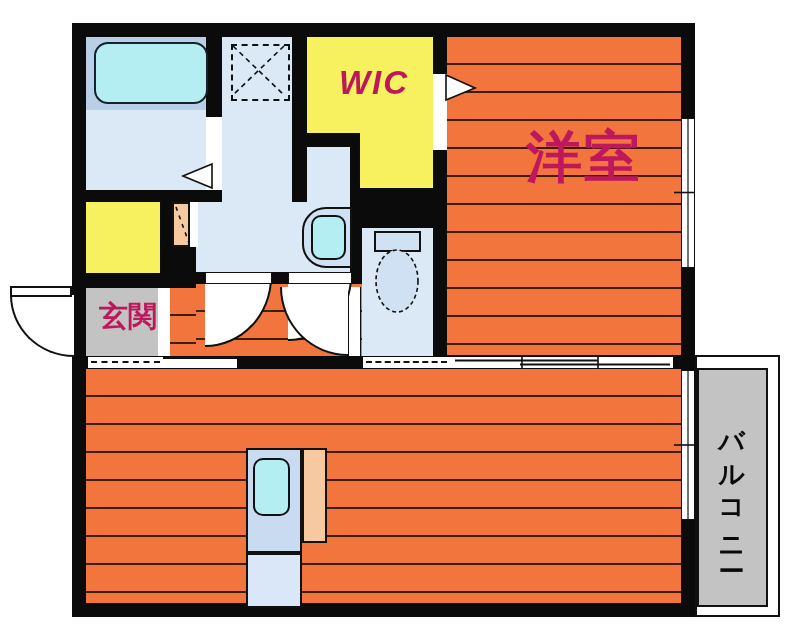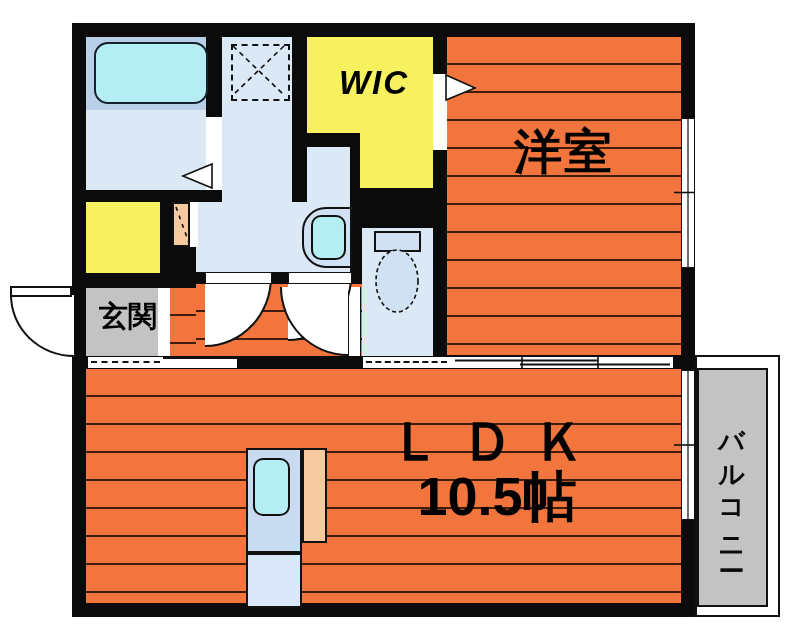--- a/index.html
+++ b/index.html
@@ -60,22 +60,22 @@
   .arc-hd1{left:205px;top:277px;width:67px;height:70px;border-right:2px solid #111;border-bottom:2px solid #111;border-bottom-right-radius:100% 100%;}
   .arc-hd2{left:288px;top:277px;width:64px;height:64px;border-right:2px solid #111;border-bottom:2px solid #111;border-bottom-right-radius:100% 100%;}
   .arc-toilet{left:280px;top:287px;width:68px;height:69px;border-left:2px solid #111;border-bottom:2px solid #111;border-bottom-left-radius:100% 100%;}
   .front-leaf{left:10px;top:286px;width:62px;height:11px;background:#fff;border:2px solid #111;box-sizing:border-box;}
   .arc-front{left:10px;top:295px;width:62px;height:60px;border-left:2px solid #111;border-bottom:2px solid #111;border-bottom-left-radius:100% 100%;background:#fff;}
   
   .balcony-outer{left:695px;top:355px;width:85px;height:262px;background:#fff;border:2px solid #111;box-sizing:border-box;}
   .balcony-inner{left:697px;top:368px;width:71px;height:239px;background:var(--gray);border:2px solid #111;box-sizing:border-box;
                  display:flex;align-items:center;justify-content:center;}
   
-  .lab{color:#000000;font-weight:900;text-align:center;line-height:1.02;}
-  .bedroom-lab{left:447px;top:128px;width:234px;font-size:48px;letter-spacing:2px;}
+  .lab{color:#be185d;font-weight:900;text-align:center;line-height:1.02;}
+  .bedroom-lab{left:467px;top:128px;width:234px;font-size:56px;letter-spacing:2px;}
   .ldk-lab{left:337px;top:414px;width:320px;font-size:54px;}
   .ldk-lab .l1{letter-spacing:18px;}
   .wic-lab{left:315px;top:66px;width:118px;font-size:33px;font-style:italic;letter-spacing:2px;}
   .sto-lab{left:86px;top:215px;width:74px;font-size:31px;}
   .gen-lab{left:86px;top:302px;width:84px;font-size:29px;}
   .bal-lab{writing-mode:vertical-rl;font-size:26px;font-weight:900;letter-spacing:7px;color:#0a0a0a;}
   svg.overlay{position:absolute;left:0;top:0;pointer-events:none;}
 </style>
 </head>
 <body>
@@ -167,20 +167,16 @@
     <line x1="674" y1="192.5" x2="695" y2="192.5" stroke="#111" stroke-width="1.6"></line>
     <line x1="688" y1="371" x2="688" y2="519" stroke="#111" stroke-width="1.2"></line>
     <line x1="674" y1="445" x2="695" y2="445" stroke="#111" stroke-width="1.6"></line>
 
     <line x1="176" y1="207" x2="189" y2="243" stroke="#111" stroke-width="1.6" stroke-dasharray="4 5"></line>
   </svg>
 
   <div class="abs lab bedroom-lab">
     <div>洋室</div>
   </div>
-  <div class="abs lab ldk-lab">
-    <div class="l1">ＬＤＫ</div>
-    <div>10.5帖</div>
-  </div>
   <div class="abs lab wic-lab">WIC</div>
   <div class="abs lab gen-lab">玄関</div>
 
 </div>
 
 </body></html>

